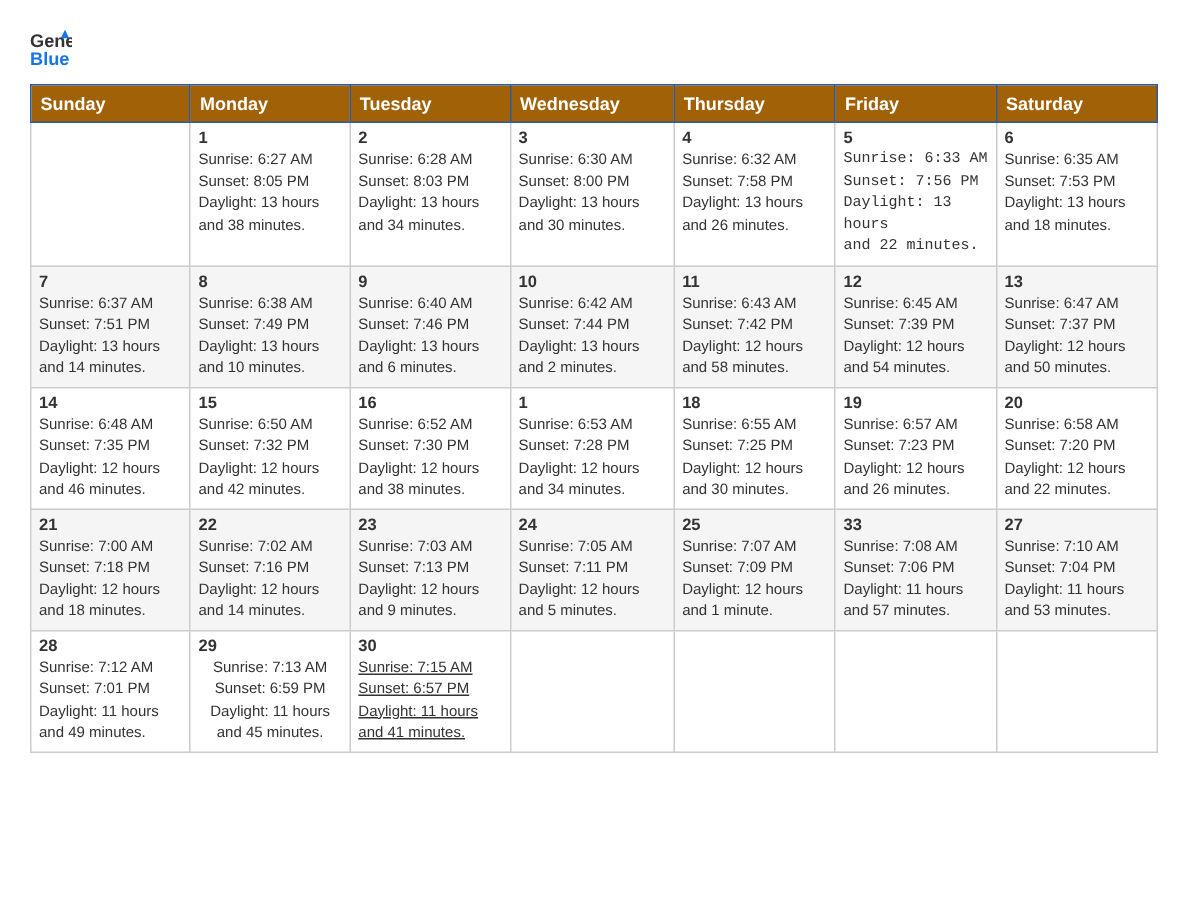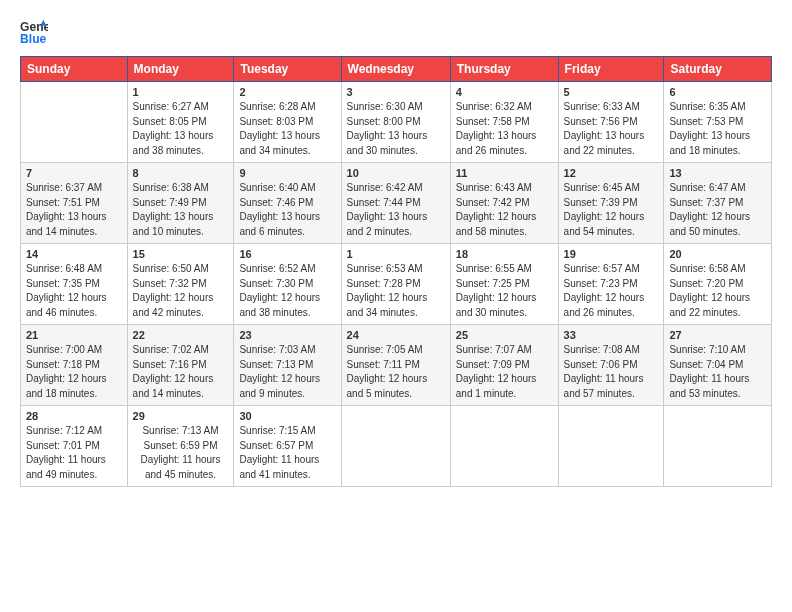--- a/index.html
+++ b/index.html
@@ -42,21 +42,21 @@
     .location {
       font-size: 13px;
       color: #555;
     }
     .calendar {
       width: 100%;
       border-collapse: collapse;
       border: 1px solid #ccc;
     }
     .calendar th {
-      background: #ef4444;
+      background: #a16207;
       color: #fff;
       font-size: 12px;
       font-weight: bold;
       text-align: left;
       padding: 5px 6px;
       border: 1px solid #2d5aa0;
     }
     .calendar td {
       vertical-align: top;
       border: 1px solid #ccc;
@@ -137,21 +137,21 @@
           </td>
           <td>
             <span class="day-number">4</span>
             <div class="cell-content" style="white-space: pre-line;">Sunrise: 6:32 AM
 Sunset: 7:58 PM
 Daylight: 13 hours
 and 26 minutes.</div>
           </td>
           <td>
             <span class="day-number">5</span>
-            <div class="cell-content" style="white-space: pre-line;">Sunrise: 6:33 AM
+            <div class="cell-content" style="white-space: pre-line; font-family: Liberation Mono, monospace;">Sunrise: 6:33 AM
 Sunset: 7:56 PM
 Daylight: 13 hours
 and 22 minutes.</div>
           </td>
           <td>
             <span class="day-number">6</span>
             <div class="cell-content" style="white-space: pre-line;">Sunrise: 6:35 AM
 Sunset: 7:53 PM
 Daylight: 13 hours
 and 18 minutes.</div>
@@ -320,21 +320,21 @@
           </td>
           <td>
             <span class="day-number">29</span>
             <div class="cell-content" style="white-space: pre-line; text-align: center;">Sunrise: 7:13 AM
 Sunset: 6:59 PM
 Daylight: 11 hours
 and 45 minutes.</div>
           </td>
           <td>
             <span class="day-number">30</span>
-            <div class="cell-content" style="white-space: pre-line;">Sunrise: 7:15 AM
+            <div class="cell-content" style="white-space: pre-line; text-decoration: underline;">Sunrise: 7:15 AM
 Sunset: 6:57 PM
 Daylight: 11 hours
 and 41 minutes.</div>
           </td>
           <td class="empty-cell"></td>
           <td class="empty-cell"></td>
           <td class="empty-cell"></td>
           <td class="empty-cell"></td>
         </tr>
       </tbody>

